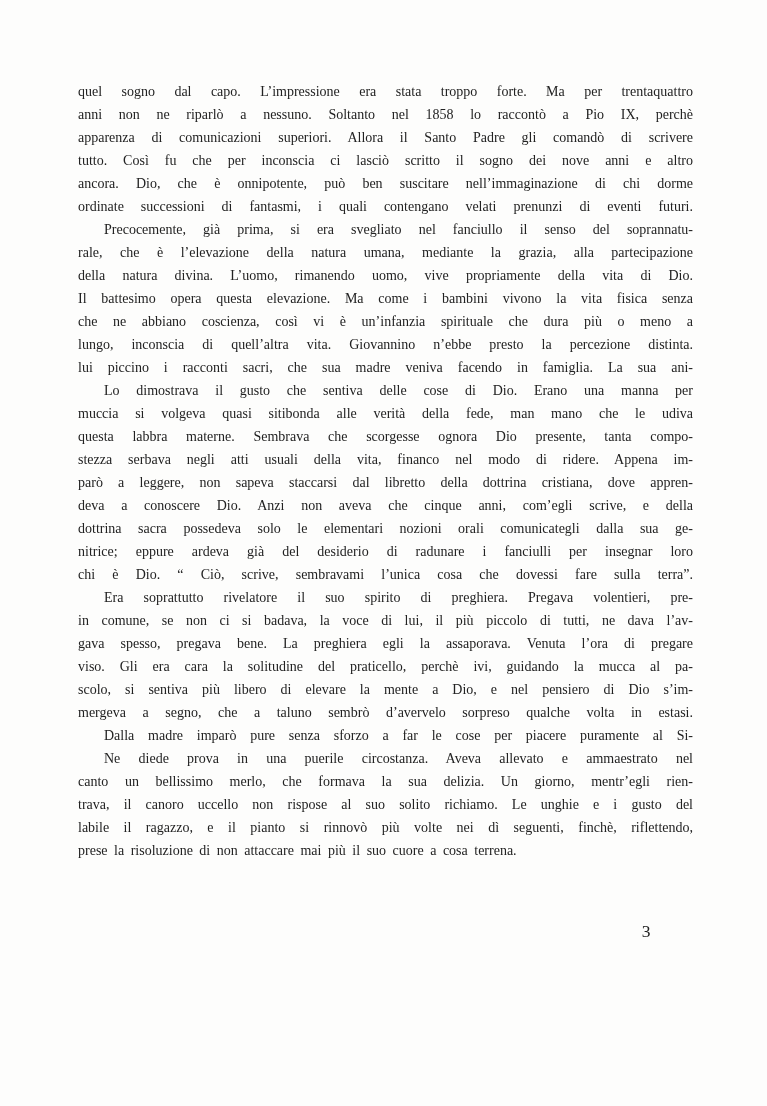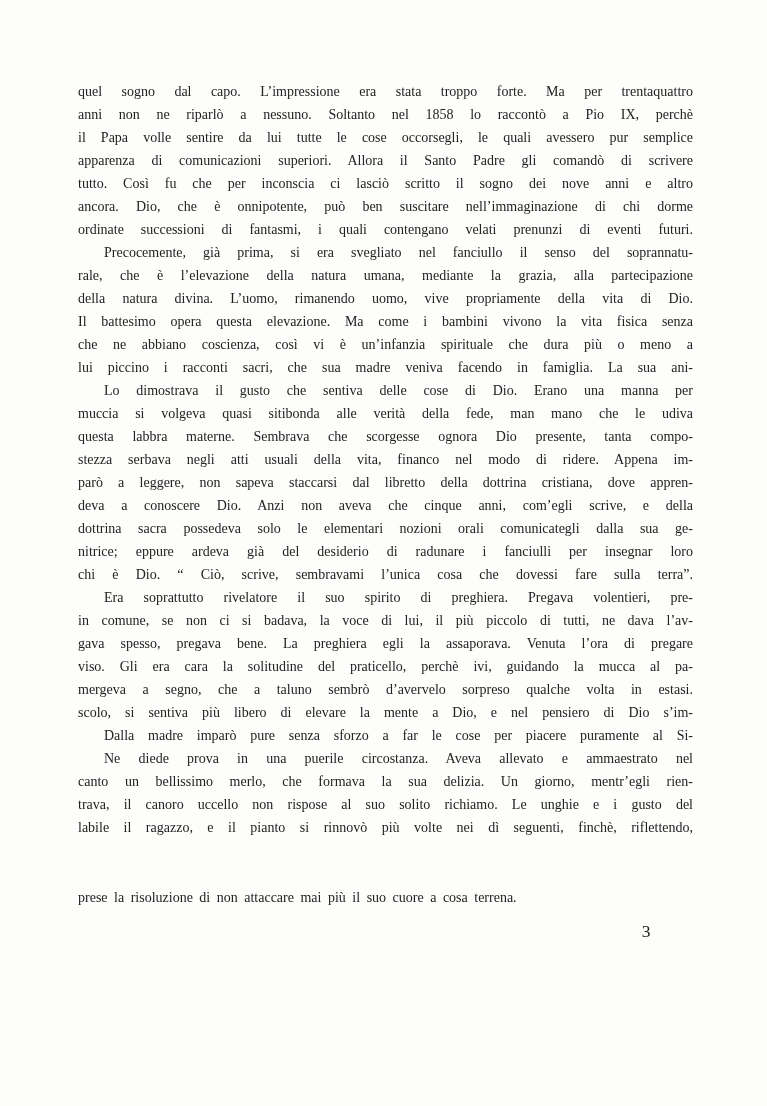--- a/index.html
+++ b/index.html
@@ -30,65 +30,64 @@
       text-align: justify;
       text-align-last: justify;
       word-spacing: 0.5px;
     }
     .line.indent {
       padding-left: 26px;
     }
     .line.short {
       text-align-last: left;
       word-spacing: 3px;
-      margin-top: 47px;
     }
     .page-number {
       position: absolute;
       left: 628px;
       top: 921px;
       width: 36px;
       text-align: center;
       font-size: 17.5px;
       color: #222222;
     }
   </style>
 </head>
 <body>
 
 <div class="page">
   <div class="text-block">
       <div class="line">quel sogno dal capo. L’impressione era stata troppo forte. Ma per trentaquattro</div>
       <div class="line">anni non ne riparlò a nessuno. Soltanto nel 1858 lo raccontò a Pio IX, perchè</div>
-      <div class="line">il Papa volle sentire da lui tutte le cose occorsegli, le quali avessero pur semplice</div>
       <div class="line">apparenza di comunicazioni superiori. Allora il Santo Padre gli comandò di scrivere</div>
       <div class="line">tutto. Così fu che per inconscia ci lasciò scritto il sogno dei nove anni e altro</div>
       <div class="line">ancora. Dio, che è onnipotente, può ben suscitare nell’immaginazione di chi dorme</div>
       <div class="line">ordinate successioni di fantasmi, i quali contengano velati prenunzi di eventi futuri.</div>
       <div class="line indent">Precocemente, già prima, si era svegliato nel fanciullo il senso del soprannatu-</div>
       <div class="line">rale, che è l’elevazione della natura umana, mediante la grazia, alla partecipazione</div>
       <div class="line">della natura divina. L’uomo, rimanendo uomo, vive propriamente della vita di Dio.</div>
       <div class="line">Il battesimo opera questa elevazione. Ma come i bambini vivono la vita fisica senza</div>
       <div class="line">che ne abbiano coscienza, così vi è un’infanzia spirituale che dura più o meno a</div>
+      <div class="line">lungo, inconscia di quell’altra vita. Giovannino n’ebbe presto la percezione distinta.</div>
       <div class="line">lui piccino i racconti sacri, che sua madre veniva facendo in famiglia. La sua ani-</div>
       <div class="line indent">Lo dimostrava il gusto che sentiva delle cose di Dio. Erano una manna per</div>
       <div class="line">muccia si volgeva quasi sitibonda alle verità della fede, man mano che le udiva</div>
       <div class="line">questa labbra materne. Sembrava che scorgesse ognora Dio presente, tanta compo-</div>
       <div class="line">stezza serbava negli atti usuali della vita, financo nel modo di ridere. Appena im-</div>
       <div class="line">parò a leggere, non sapeva staccarsi dal libretto della dottrina cristiana, dove appren-</div>
       <div class="line">deva a conoscere Dio. Anzi non aveva che cinque anni, com’egli scrive, e della</div>
       <div class="line">dottrina sacra possedeva solo le elementari nozioni orali comunicategli dalla sua ge-</div>
       <div class="line">nitrice; eppure ardeva già del desiderio di radunare i fanciulli per insegnar loro</div>
       <div class="line">chi è Dio. “ Ciò, scrive, sembravami l’unica cosa che dovessi fare sulla terra”.</div>
       <div class="line indent">Era soprattutto rivelatore il suo spirito di preghiera. Pregava volentieri, pre-</div>
       <div class="line">in comune, se non ci si badava, la voce di lui, il più piccolo di tutti, ne dava l’av-</div>
       <div class="line">gava spesso, pregava bene. La preghiera egli la assaporava. Venuta l’ora di pregare</div>
       <div class="line">viso. Gli era cara la solitudine del praticello, perchè ivi, guidando la mucca al pa-</div>
+      <div class="line">scolo, si sentiva più libero di elevare la mente a Dio, e nel pensiero di Dio s’im-</div>
       <div class="line">mergeva a segno, che a taluno sembrò d’avervelo sorpreso qualche volta in estasi.</div>
-      <div class="line">scolo, si sentiva più libero di elevare la mente a Dio, e nel pensiero di Dio s’im-</div>
       <div class="line indent">Dalla madre imparò pure senza sforzo a far le cose per piacere puramente al Si-</div>
       <div class="line indent">Ne diede prova in una puerile circostanza. Aveva allevato e ammaestrato nel</div>
       <div class="line">canto un bellissimo merlo, che formava la sua delizia. Un giorno, mentr’egli rien-</div>
       <div class="line">trava, il canoro uccello non rispose al suo solito richiamo. Le unghie e i gusto del</div>
       <div class="line">labile il ragazzo, e il pianto si rinnovò più volte nei dì seguenti, finchè, riflettendo,</div>
       <div class="line short">prese la risoluzione di non attaccare mai più il suo cuore a cosa terrena.</div>
     </div>
   <div class="page-number">3</div>
 </div>
 

